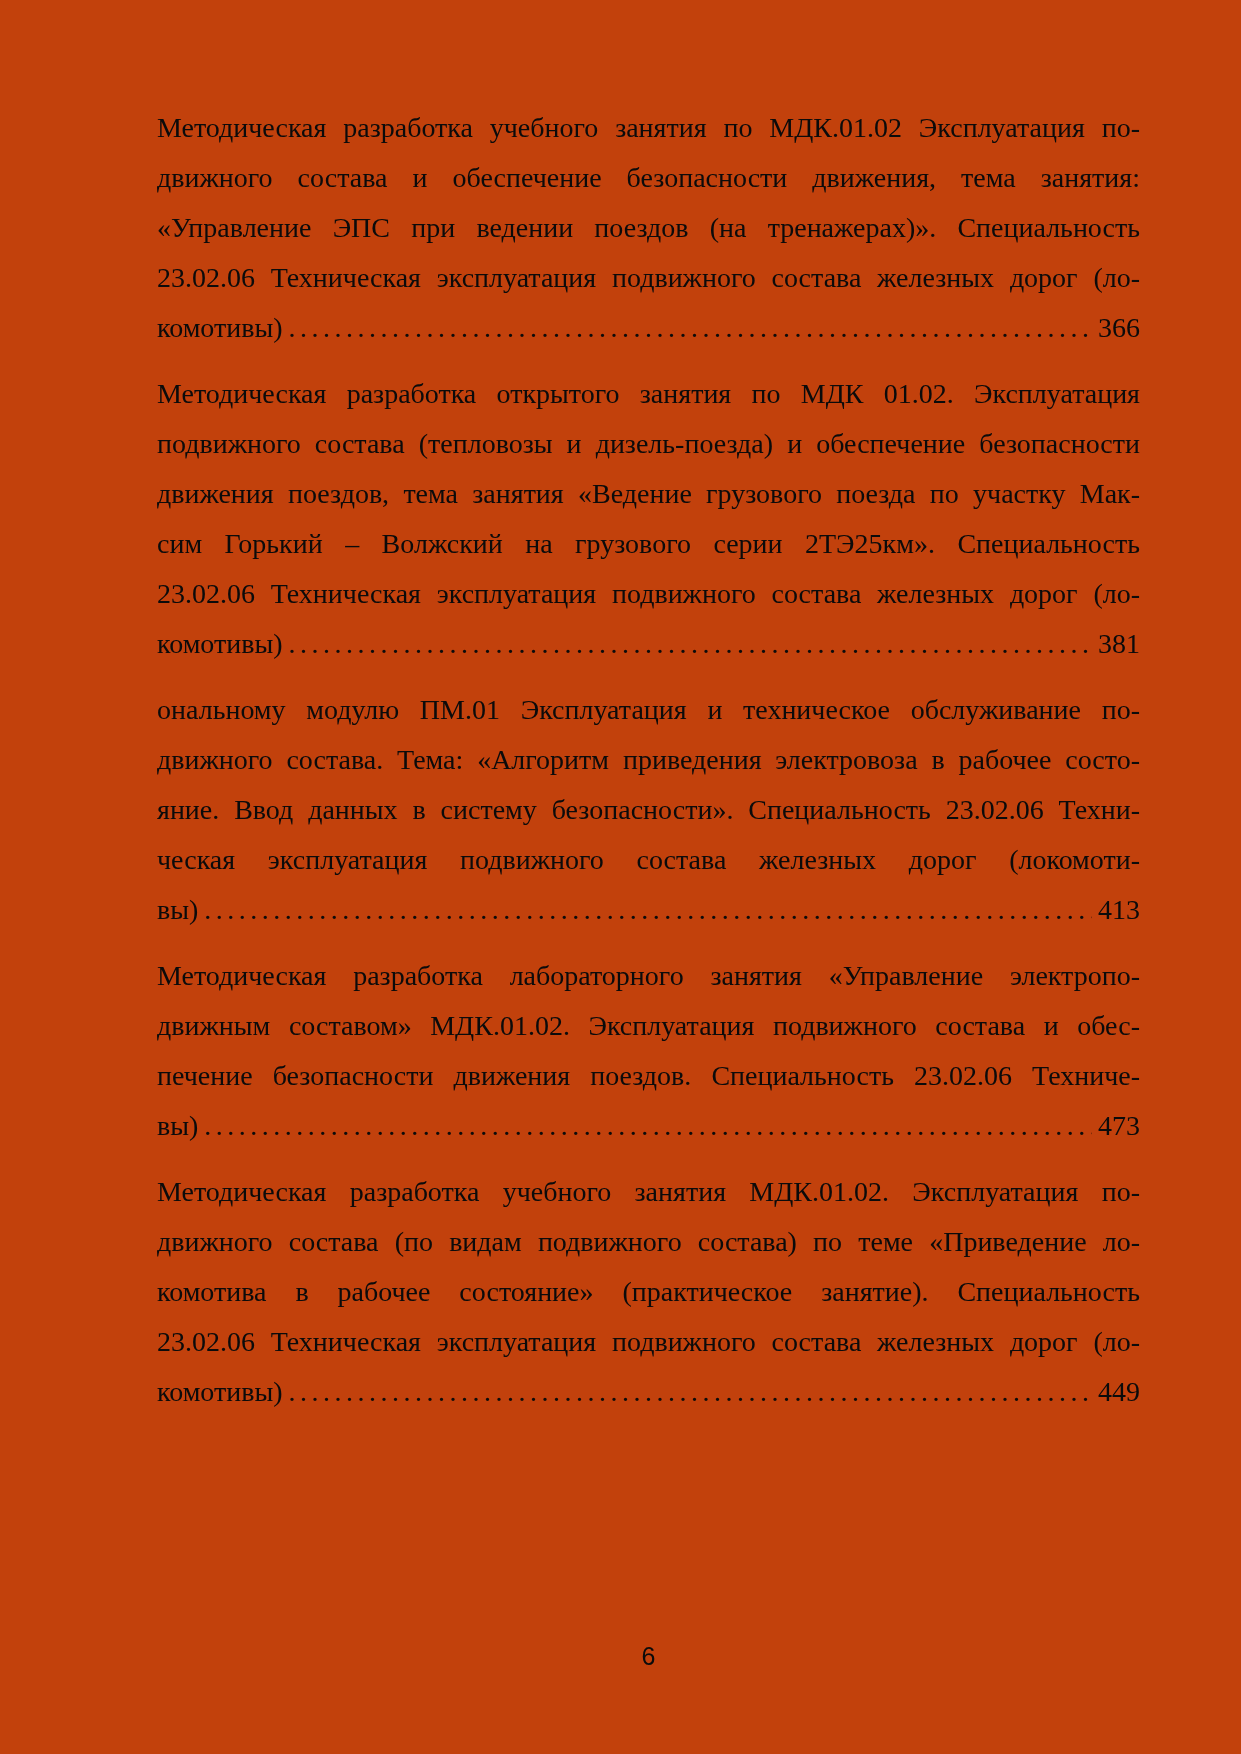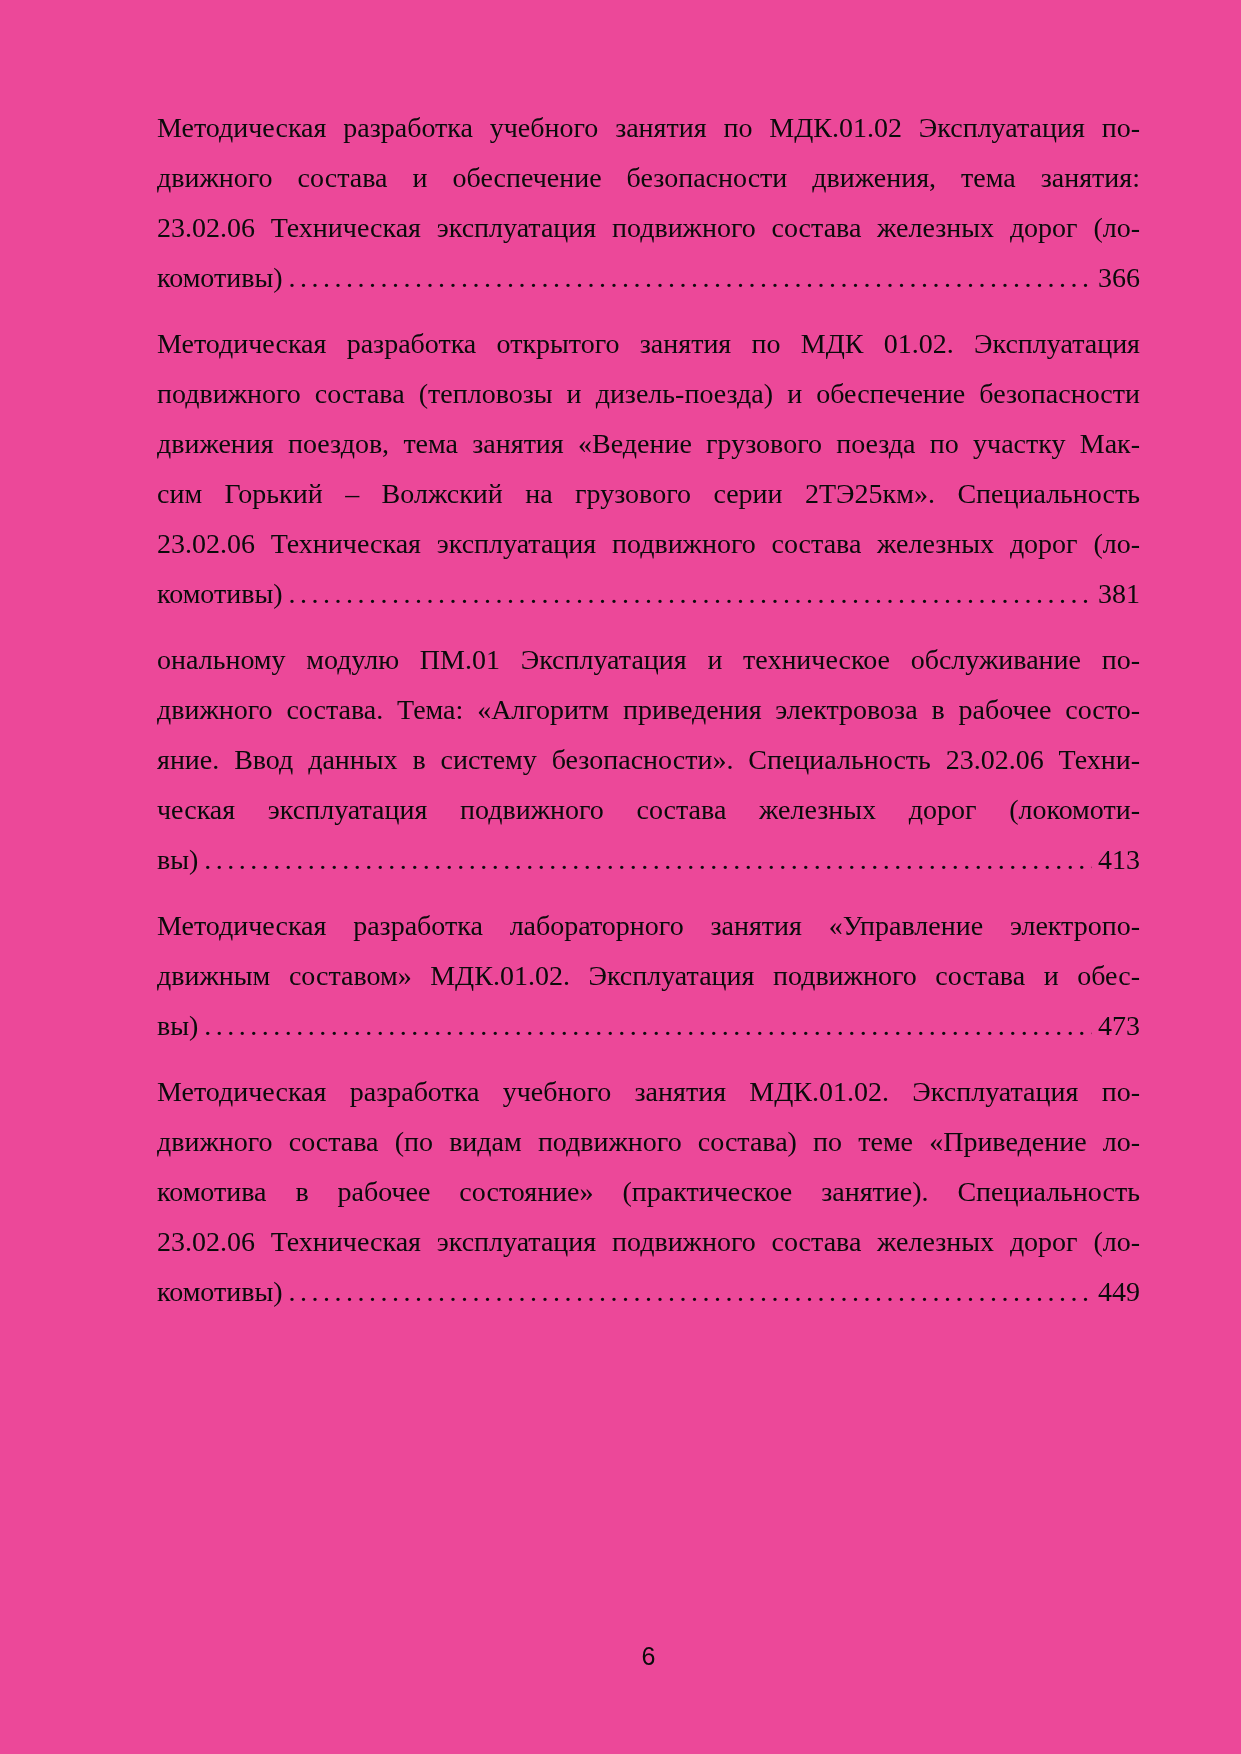--- a/index.html
+++ b/index.html
@@ -4,21 +4,21 @@
 <style>
   html, body {
     margin: 0;
     padding: 0;
     background: #ffffff;
   }
   .page {
     position: relative;
     width: 1241px;
     height: 1754px;
-    background: #ec4899;
+    background: #c2410c;
     overflow: hidden;
     font-family: "Liberation Serif", "DejaVu Serif", serif;
     color: #0b0b0b;
   }
   .toc {
     position: absolute;
     top: 103px;
     left: 157px;
     width: 983px;
     font-size: 28px;
@@ -64,20 +64,21 @@
   }
 </style>
 </head>
 <body>
 
 <div class="page">
   <main class="toc" id="toc">
       <div class="entry">
         <div class="line">Методическая разработка учебного занятия по МДК.01.02 Эксплуатация по-</div>
         <div class="line">движного состава и обеспечение безопасности движения, тема занятия:</div>
+        <div class="line">«Управление ЭПС при ведении поездов (на тренажерах)». Специальность</div>
         <div class="line">23.02.06 Техническая эксплуатация подвижного состава железных дорог (ло-</div>
         <div class="lastline">
           <span class="stub">комотивы)</span>
           <span class="leader">............................................................................................................................................................................................................................</span>
           <span class="pagenum">366</span>
         </div>
       </div>
       <div class="entry">
         <div class="line">Методическая разработка открытого занятия по МДК 01.02. Эксплуатация</div>
         <div class="line">подвижного состава (тепловозы и дизель-поезда) и обеспечение безопасности</div>
@@ -97,20 +98,21 @@
         <div class="line">ческая эксплуатация подвижного состава железных дорог (локомоти-</div>
         <div class="lastline">
           <span class="stub">вы)</span>
           <span class="leader">............................................................................................................................................................................................................................</span>
           <span class="pagenum">413</span>
         </div>
       </div>
       <div class="entry">
         <div class="line">Методическая разработка лабораторного занятия «Управление электропо-</div>
         <div class="line">движным составом» МДК.01.02. Эксплуатация подвижного состава и обес-</div>
+        <div class="line">печение безопасности движения поездов. Специальность 23.02.06 Техниче-</div>
         <div class="lastline">
           <span class="stub">вы)</span>
           <span class="leader">............................................................................................................................................................................................................................</span>
           <span class="pagenum">473</span>
         </div>
       </div>
       <div class="entry">
         <div class="line">Методическая разработка учебного занятия МДК.01.02. Эксплуатация по-</div>
         <div class="line">движного состава (по видам подвижного состава) по теме «Приведение ло-</div>
         <div class="line">комотива в рабочее состояние» (практическое занятие). Специальность</div>

